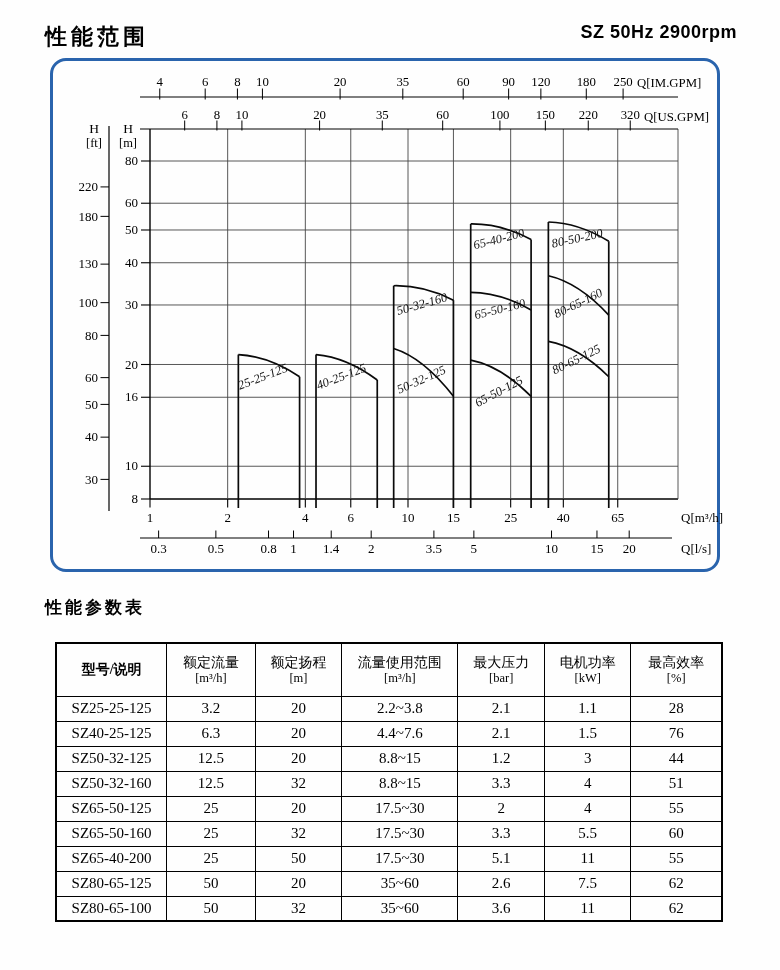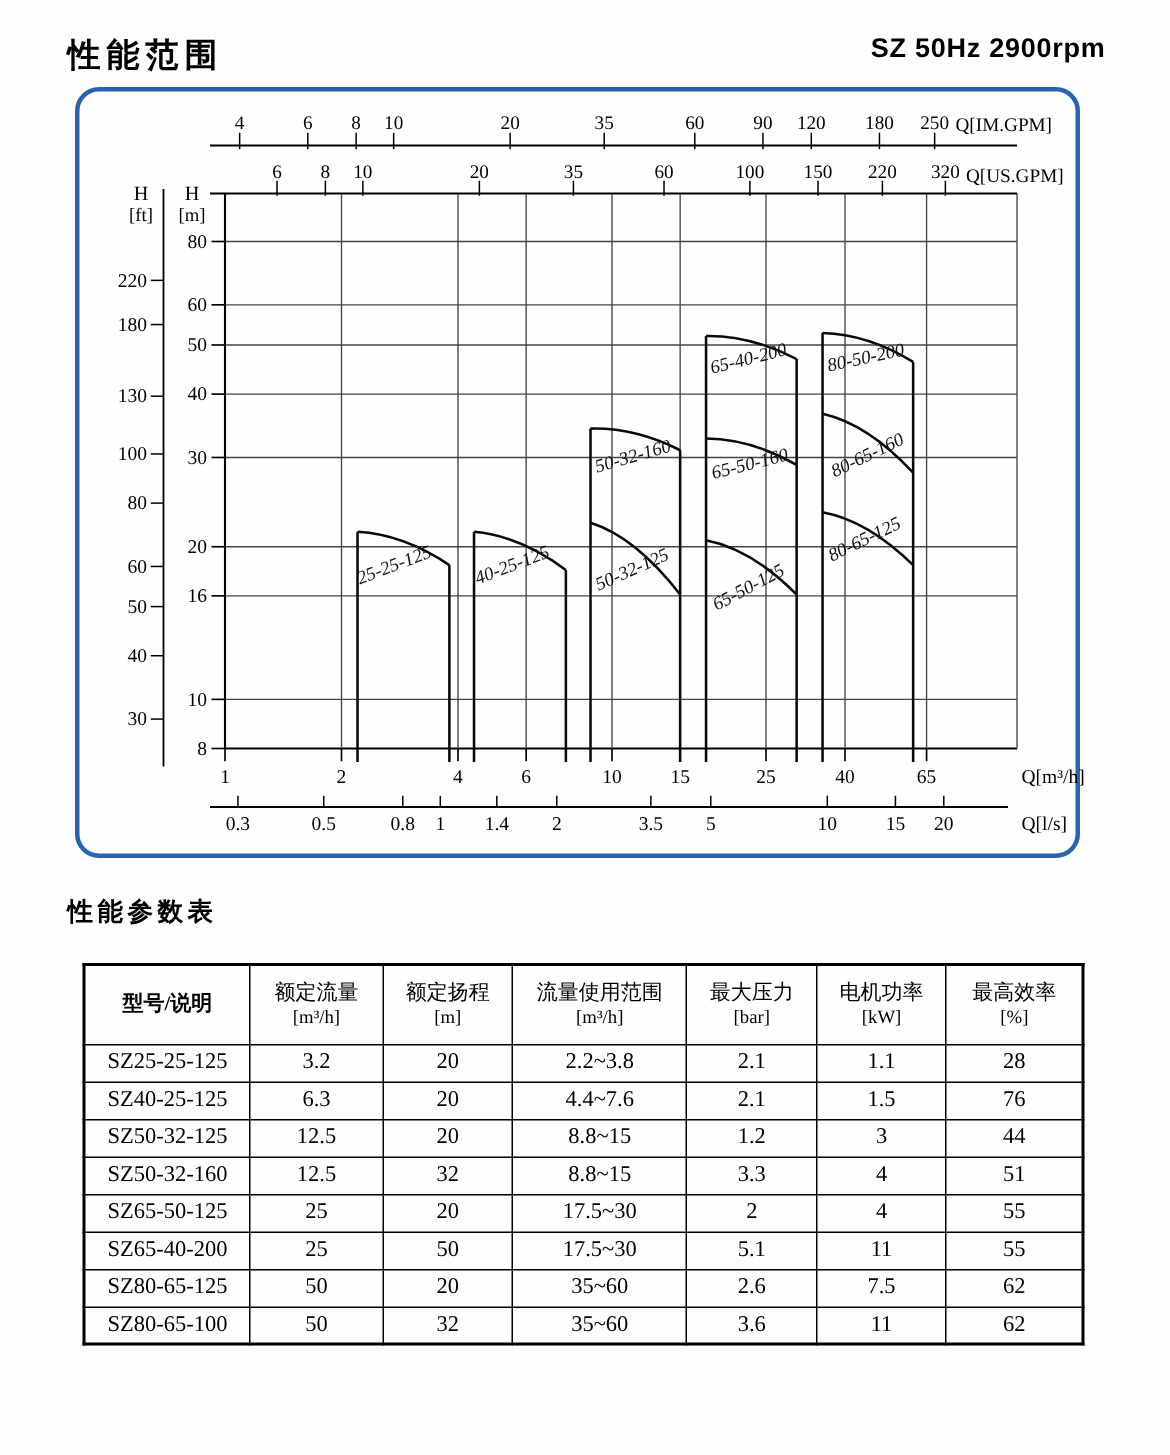--- a/index.html
+++ b/index.html
@@ -288,20 +288,29 @@
         <tr>
           <td class="model">SZ65-50-125</td>
           <td>25</td>
           <td>20</td>
           <td>17.5~30</td>
           <td>2</td>
           <td>4</td>
           <td>55</td>
         </tr>
         <tr>
+          <td class="model">SZ65-50-160</td>
+          <td>25</td>
+          <td>32</td>
+          <td>17.5~30</td>
+          <td>3.3</td>
+          <td>5.5</td>
+          <td>60</td>
+        </tr>
+        <tr>
           <td class="model">SZ65-40-200</td>
           <td>25</td>
           <td>50</td>
           <td>17.5~30</td>
           <td>5.1</td>
           <td>11</td>
           <td>55</td>
         </tr>
         <tr>
           <td class="model">SZ80-65-125</td>

